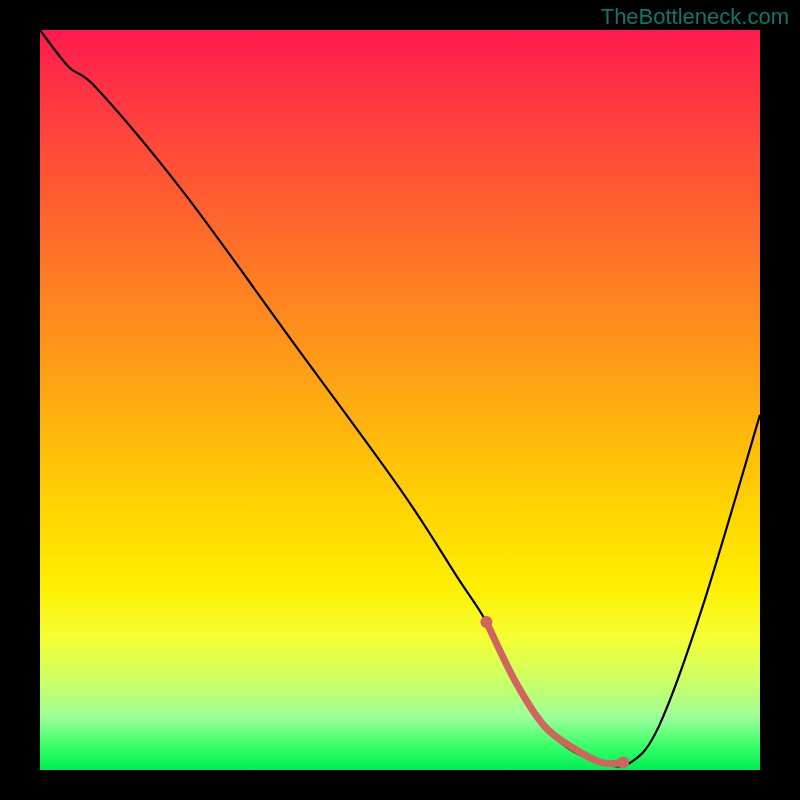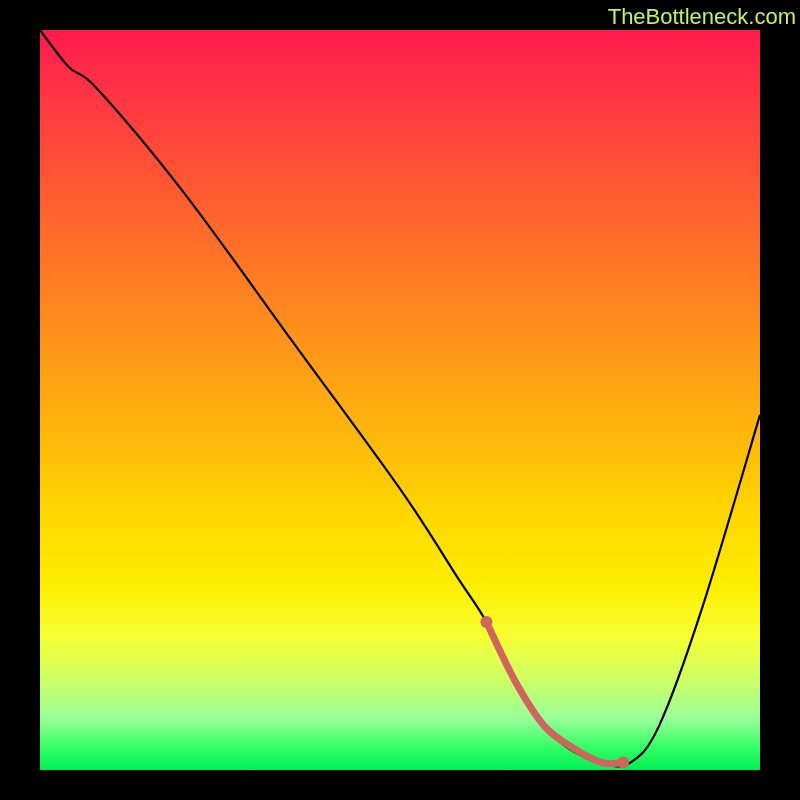--- a/index.html
+++ b/index.html
@@ -7,22 +7,22 @@
     padding: 0;
     width: 800px;
     height: 800px;
     background: #000;
     position: relative;
     font-family: Arial, sans-serif;
   }
   .watermark {
     position: absolute;
     top: 4px;
-    right: 4px;
-    color: #bef264;
+    right: 11px;
+    color: #0f766e;
     font-size: 22px;
     font-weight: normal;
     z-index: 10;
   }
   .plot-area {
     position: absolute;
     left: 40px;
     top: 30px;
     width: 720px;
     height: 740px;

